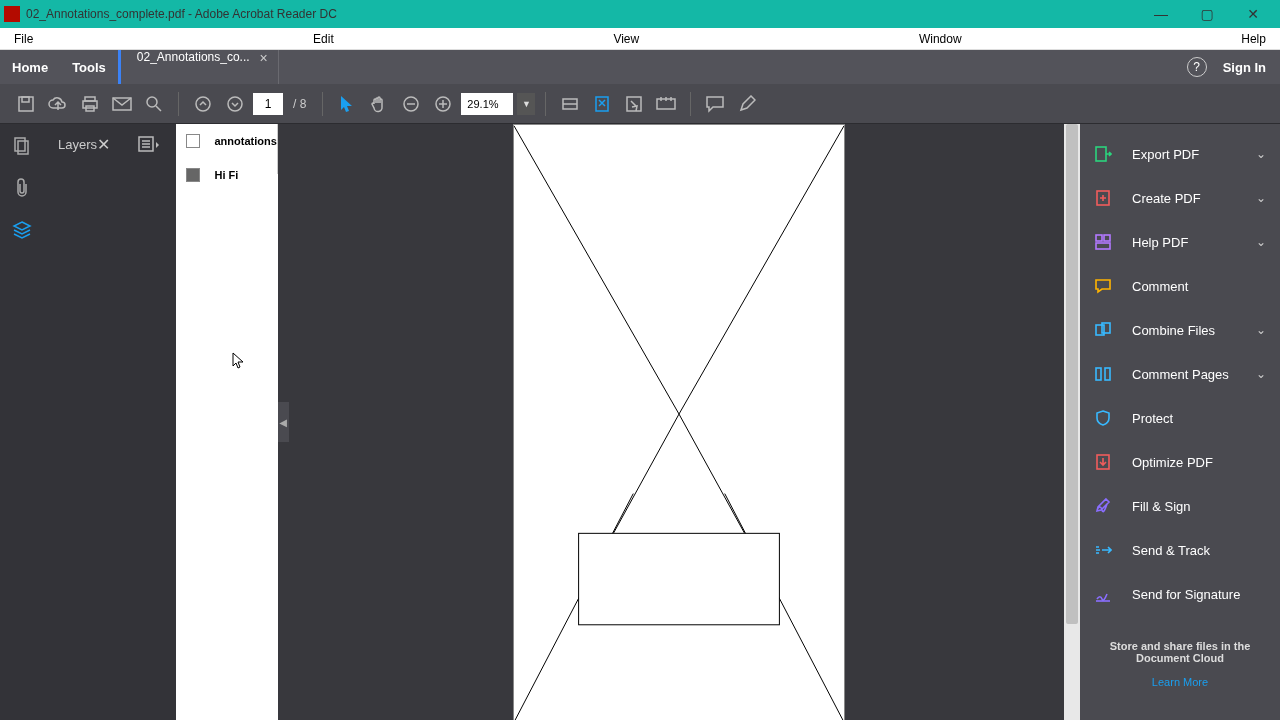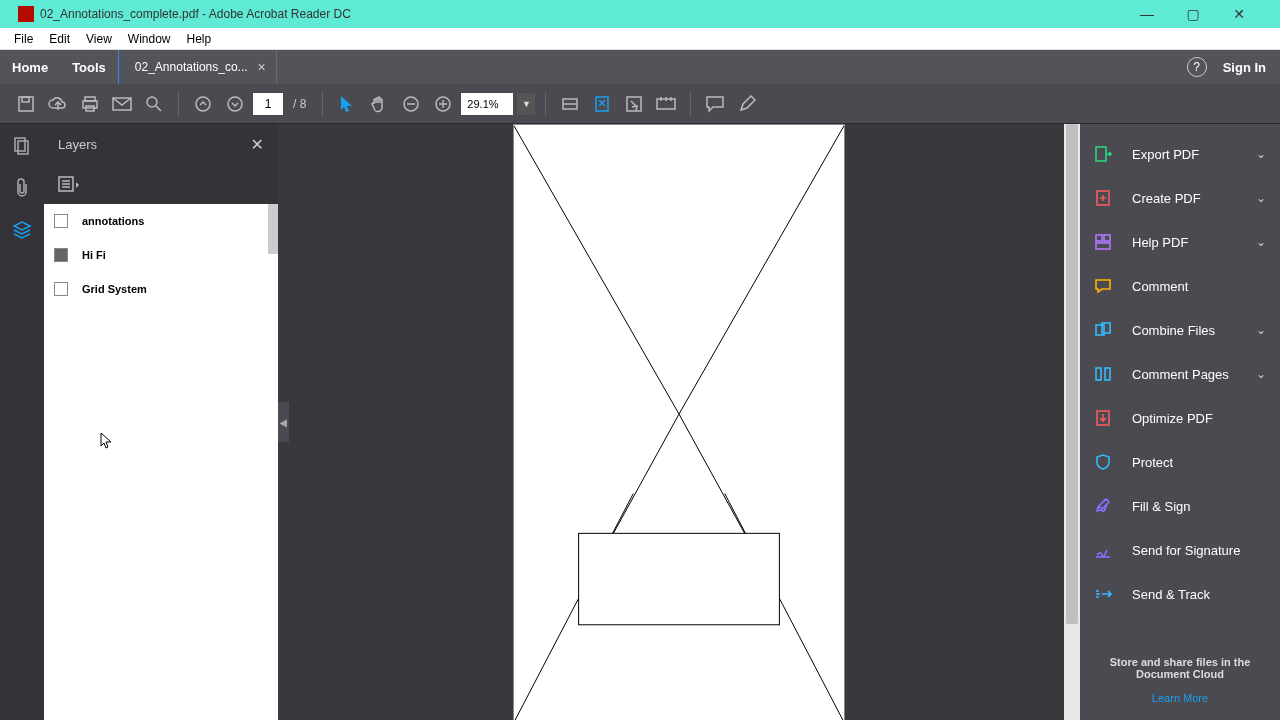--- a/index.html
+++ b/index.html
@@ -1,59 +1,59 @@
 <!DOCTYPE html>
 <html><head>
 <meta charset="utf-8">
 <style>
 * { margin: 0; padding: 0; box-sizing: border-box; font-family: "Segoe UI", Arial, sans-serif; }
 body { width: 1280px; height: 720px; overflow: hidden; background: #fff; display: flex; flex-direction: column; }
-.titlebar { height: 28px; background: #5eead4; display: flex; align-items: center; padding: 0 18px; font-size: 12px; color: #333; text-align: right; }
+.titlebar { height: 28px; background: #14b8a6; display: flex; align-items: center; padding: 0 4px; font-size: 12px; color: #333; text-align: right; }
 .titlebar .app-icon { width: 16px; height: 16px; background: #b30b00; margin-right: 6px; }
 .titlebar .spacer { flex: 1; }
 .titlebar .win-btn { width: 46px; height: 28px; display: flex; align-items: center; justify-content: center; font-size: 14px; cursor: default; }
-.menubar { height: 22px; background: #fff; display: flex; align-items: center; padding: 0 6px; font-size: 12px; color: #000; border-bottom: 1px solid #ddd; }
+.menubar { height: 22px; background: #fff; display: flex; align-items: center; padding: 0 6px; font-size: 12px; color: #000; border-bottom: 1px solid #ddd; justify-content: space-between; }
 .menubar .menu-item { padding: 2px 8px; }
 .tabbar { height: 34px; background: #53535a; display: flex; align-items: center; color: #fff; font-size: 13px; }
 .tabbar .home, .tabbar .tools { padding: 0 12px; font-weight: 600; height: 100%; display: flex; align-items: center; }
-.tabbar .doc-tab { background: #53535a; height: 100%; display: flex; align-items: center; padding: 0 10px 0 16px; font-size: 12px; border-left: 1px solid #3b82f6; border-right: 1px solid #6a6a70; }
+.tabbar .doc-tab { background: #53535a; height: 100%; display: flex; padding: 0 10px 0 16px; font-size: 12px; border-left: 3px solid #3b82f6; border-right: 1px solid #6a6a70; }
 .tabbar .doc-tab .close { margin-left: 10px; font-size: 14px; color: #ccc; }
 .tabbar .right { margin-left: auto; display: flex; align-items: center; padding-right: 14px; gap: 16px; }
 .toolbar { height: 40px; background: #4a4a50; display: flex; align-items: center; padding: 0 12px; gap: 4px; color: #ddd; border-bottom: 1px solid #2c2c30; }
 .tb-btn { width: 28px; height: 28px; display: flex; align-items: center; justify-content: center; border-radius: 2px; }
 .tb-sep { width: 1px; height: 24px; background: #666; margin: 0 6px; }
 .tb-page-input { width: 30px; height: 22px; background: #fff; color: #000; text-align: center; font-size: 12px; border: none; }
 .tb-page-total { font-size: 12px; color: #ccc; padding: 0 6px; }
 .tb-zoom { width: 52px; height: 22px; background: #fff; color: #000; font-size: 11px; display: flex; align-items: center; padding: 0 6px; }
 .tb-zoom-arrow { width: 18px; height: 22px; background: #555; display: flex; align-items: center; justify-content: center; font-size: 9px; }
 .workspace { flex: 1; display: flex; min-height: 0; }
 .navpane-icons { width: 44px; background: #333338; display: flex; flex-direction: column; align-items: center; padding-top: 10px; gap: 18px; }
 .nav-icon { width: 24px; height: 24px; color: #aaa; display: flex; align-items: center; justify-content: center; }
 .nav-icon.active { color: #1a9fef; }
-.layers-panel { width: 234px; background: #333338; color: #ddd; display: flex; flex-direction: column; }
+.layers-panel { width: 234px; background: #333338; color: #ddd; display: flex; flex-direction: row; }
 .layers-header { height: 40px; display: flex; align-items: center; padding: 0 14px; color: #ccc; font-size: 13px; }
 .layers-header .close-panel { margin-left: auto; font-size: 16px; color: #ccc; }
 .layers-options { height: 40px; display: flex; align-items: center; padding: 0 14px; }
 .layers-list { flex: 1; background: #fff; color: #000; font-size: 12px; position: relative; }
 .layer-item { display: flex; align-items: center; height: 34px; padding: 12px 10px; gap: 14px; }
 .layer-checkbox { width: 14px; height: 14px; border: 1px solid #888; background: #fff; }
 .layer-checkbox.filled { background: #666; }
 .layer-label { font-weight: 600; font-size: 11px; }
 .layers-scroll { position: absolute; right: 0; top: 0; width: 10px; height: 50px; background: #ccc; }
 .doc-area { flex: 1; background: #38383d; position: relative; display: flex; justify-content: center; overflow: hidden; }
 .doc-page { position: absolute; top: 0; width: 332px; height: 600px; background: #fff; border: 1px solid #888; }
 .doc-page svg { width: 100%; height: 100%; }
 .doc-scroll { position: absolute; right: 0; top: 0; width: 16px; height: 100%; background: #e8e8e8; }
 .doc-scroll-thumb { position: absolute; top: 0; left: 2px; width: 12px; height: 500px; background: #c0c0c0; border-radius: 2px; }
 .collapse-handle { position: absolute; left: -1px; top: 50%; transform: translateY(-50%); width: 12px; height: 40px; background: #4a4a50; color: #aaa; display: flex; align-items: center; justify-content: center; font-size: 10px; }
 .right-pane { width: 200px; background: #4a4a50; color: #fff; display: flex; flex-direction: column; font-size: 13px; padding-top: 8px; }
 .rp-item { height: 44px; display: flex; align-items: center; padding: 0 14px; gap: 20px; }
 .rp-item .chev { margin-left: auto; font-size: 12px; color: #ccc; }
 .rp-icon { width: 18px; height: 18px; display: flex; align-items: center; justify-content: center; }
-.rp-footer { margin-top: auto; padding: 10px 12px 16px; text-align: center; font-size: 11px; color: #ddd; }
+.rp-footer { margin-top: auto; padding: 10px 12px 32px; text-align: center; font-size: 11px; color: #ddd; }
 .rp-footer .link { color: #1a9fef; margin-top: 12px; display: block; }
 svg { display: block; }
 .cursor-img { position: absolute; left: 56px; top: 228px; width: 14px; height: 18px; color: #000; }
 </style>
 </head>
 <body>
 
 <div class="titlebar">
   <div class="app-icon"></div>
   <span>02_Annotations_complete.pdf - Adobe Acrobat Reader DC</span>
@@ -229,24 +229,20 @@
         </svg>
     </div>
     <div class="layers-list">
       <div class="layer-item">
         <div class="layer-checkbox"></div>
         <span class="layer-label">annotations</span>
       </div>
       <div class="layer-item">
         <div class="layer-checkbox filled"></div>
         <span class="layer-label">Hi Fi</span>
-      </div>
-      <div class="layer-item">
-        <div class="layer-checkbox"></div>
-        <span class="layer-label">Grid System</span>
       </div>
       <div class="layers-scroll"></div>
       <svg class="cursor-img" viewBox="0 0 14 18">
           <path d="M1 1l0 13 3-3 2 5 2-1-2-5 5 0z" fill="#fff" stroke="#000"></path>
         </svg>
     </div>
   </div>
 
   <div class="doc-area">
     <div class="collapse-handle">◀</div>
@@ -321,58 +317,58 @@
           <svg width="18" height="18" viewBox="0 0 18 18" stroke="#38b9ff" fill="none" stroke-width="1.6">
             <rect x="2" y="3" width="5" height="12"></rect>
             <rect x="11" y="3" width="5" height="12"></rect>
           </svg>
         </div>
         <span>Comment Pages</span>
         <span class="chev">⌄</span>
       </div>
     <div class="rp-item">
         <div class="rp-icon">
+          <svg width="18" height="18" viewBox="0 0 18 18" stroke="#38b9ff" fill="none" stroke-width="1.6">
+            <path d="M9 2l6 2v5c0 4-3 6-6 7-3-1-6-3-6-7V4z"></path>
+          </svg>
+        </div>
+        <span>Protect</span>
+      </div>
+    <div class="rp-item">
+        <div class="rp-icon">
           <svg width="18" height="18" viewBox="0 0 18 18" stroke="#f05c5c" fill="none" stroke-width="1.6">
             <rect x="3" y="2" width="12" height="14"></rect>
             <path d="M6 9l3 3 3-3M9 5v7"></path>
           </svg>
         </div>
         <span>Optimize PDF</span>
       </div>
     <div class="rp-item">
         <div class="rp-icon">
-          <svg width="18" height="18" viewBox="0 0 18 18" stroke="#38b9ff" fill="none" stroke-width="1.6">
-            <path d="M9 2l6 2v5c0 4-3 6-6 7-3-1-6-3-6-7V4z"></path>
-          </svg>
-        </div>
-        <span>Protect</span>
-      </div>
-    <div class="rp-item">
-        <div class="rp-icon">
           <svg width="18" height="18" viewBox="0 0 18 18" stroke="#8a6eff" fill="none" stroke-width="1.6">
             <path d="M3 13c2-4 4-4 5 0s3 0 5-6M12 2l3 3-8 8-4 1 1-4z"></path>
           </svg>
         </div>
         <span>Fill &amp; Sign</span>
+      </div>
+    <div class="rp-item">
+        <div class="rp-icon">
+          <svg width="18" height="12" viewBox="0 0 18 12" stroke="#38b9ff" fill="none" stroke-width="1.6">
+            <path d="M8 6h9m-3-3l3 3-3 3M2 3h3M2 6h4M2 9h3"></path>
+          </svg>
+        </div>
+        <span>Send &amp; Track</span>
       </div>
     <div class="rp-item">
         <div class="rp-icon">
           <svg width="18" height="18" viewBox="0 0 18 18" stroke="#8a6eff" fill="none" stroke-width="1.6">
             <path d="M3 14c2-3 4-3 5 0s3 0 5-5"></path>
             <path d="M2 16h14"></path>
           </svg>
         </div>
         <span>Send for Signature</span>
       </div>
-    <div class="rp-item">
-        <div class="rp-icon">
-          <svg width="18" height="12" viewBox="0 0 18 12" stroke="#38b9ff" fill="none" stroke-width="1.6">
-            <path d="M8 6h9m-3-3l3 3-3 3M2 3h3M2 6h4M2 9h3"></path>
-          </svg>
-        </div>
-        <span>Send &amp; Track</span>
-      </div>
     <div class="rp-footer">
       <div style="font-weight:600;">Store and share files in the Document Cloud</div>
       <a class="link">Learn More</a>
     </div>
   </div>
 </div>
 
 </body></html>

